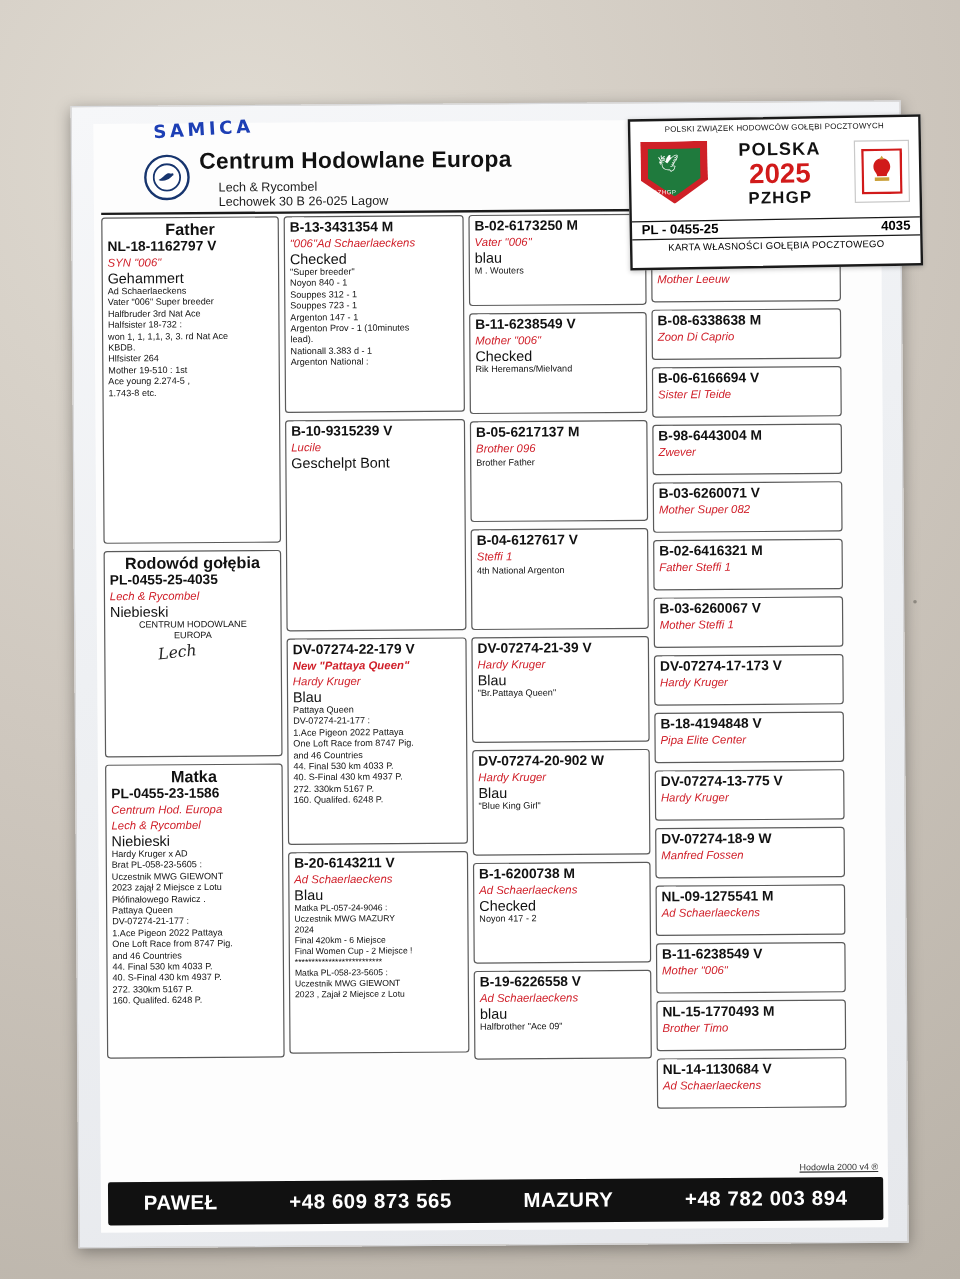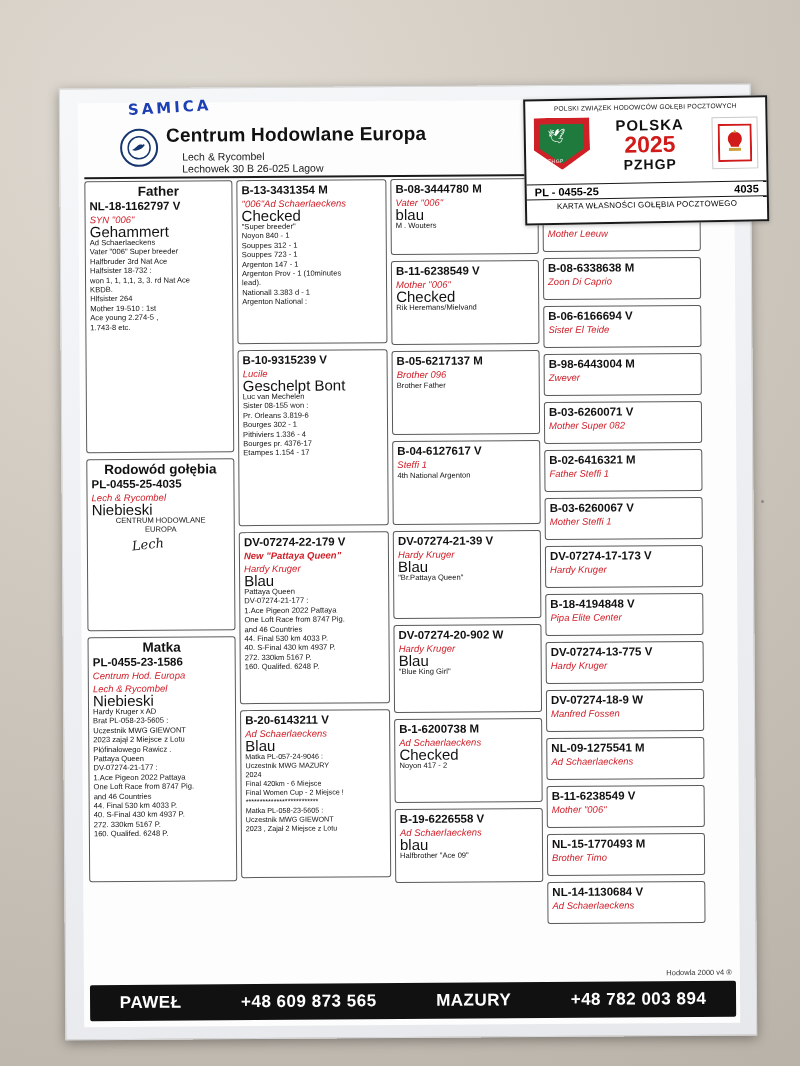--- a/index.html
+++ b/index.html
@@ -124,39 +124,39 @@
     overflow:hidden;
   }
   .tag{
     position:absolute;left:6px;top:-6px;background:#fff;
     font-size:7px;padding:0 2px;color:#111;font-weight:bold;
   }
   .ttl{font-size:13.5px;font-weight:bold;text-align:center;color:#111;line-height:15px;}
   .ring{font-size:11.5px;font-weight:bold;color:#111;line-height:14px;}
   .nick{font-size:9.5px;color:#d0202a;font-style:italic;line-height:12px;margin-top:1px;}
   .nick.b{font-weight:bold;}
-  .color{font-size:15px;color:#111;line-height:12px;}
+  .color{font-size:12px;color:#111;line-height:12px;}
   .note{font-size:7.6px;color:#111;line-height:9.4px;white-space:pre-line;}
   .note.sm{font-size:7.2px;line-height:9px;}
   
   .leftbox{margin-bottom:6px;}
   .sig{
     font-family:"DejaVu Serif",serif;font-style:italic;font-size:13px;
     transform:rotate(-6deg);display:inline-block;margin-left:40px;margin-top:2px;color:#222;
   }
   .centered{text-align:center;}
   
   .footer{
     position:absolute;left:6px;right:4px;bottom:6px;height:36px;
     background:#111;color:#fff;border-radius:2px;
     display:flex;align-items:center;justify-content:space-around;
     font-size:17px;font-weight:bold;letter-spacing:.5px;
   }
   .foot-credit{
-    position:absolute;right:8px;bottom:46px;font-size:7.5px;color:#333;
+    position:absolute;right:8px;bottom:46px;font-size:7.5px;color:#333;text-decoration:underline;
   }
   .punch{
     position:absolute;width:13px;height:13px;border-radius:50%;
     background:#e9e7e4;box-shadow:inset 0 0 2px rgba(0,0,0,.4);
   }
   .dot{position:absolute;right:36px;top:500px;width:3px;height:3px;border-radius:50%;background:#8d8880;}
 </style>
 </head>
 <body>
 
@@ -279,27 +279,20 @@
 Argenton Prov - 1  (10minutes
 lead).
 Nationall 3.383 d - 1
 Argenton National :</div>
         </div>
         <div class="box leftbox" style="height:176px;">
           <div class="tag">M</div>
           <div class="ring">B-10-9315239 V</div>
           <div class="nick">Lucile</div>
           <div class="color">Geschelpt Bont</div>
-          <div class="note">Luc van Mechelen
-Sister 08-155 won :
-Pr. Orleans 3.819-6
-Bourges 302 - 1
-Pithiviers  1.336 - 4
-Bourges pr. 4376-17
-Etampes 1.154 - 17</div>
         </div>
         <div class="box leftbox" style="height:172px;">
           <div class="tag">M</div>
           <div class="ring">DV-07274-22-179 V</div>
           <div class="nick b">New "Pattaya Queen"</div>
           <div class="nick">Hardy Kruger</div>
           <div class="color">Blau</div>
           <div class="note"> Pattaya Queen
  DV-07274-21-177 :
 1.Ace Pigeon 2022 Pattaya
@@ -323,21 +316,21 @@
 **************************
 Matka PL-058-23-5605 :
 Uczestnik MWG GIEWONT
 2023 , Zajał 2 Miejsce z Lotu</div>
         </div>
       </div>
 
       <div class="col">
         <div class="box leftbox" style="height:76px;">
 
-          <div class="ring">B-08-3444780 M</div>
+          <div class="ring">B-02-6173250 M</div>
           <div class="nick">Vater "006"</div>
           <div class="color">blau</div>
           <div class="note">M . Wouters</div>
         </div>
         <div class="box leftbox" style="height:84px;">
           <div class="tag">M</div>
           <div class="ring">B-11-6238549 V</div>
           <div class="nick">Mother "006"</div>
           <div class="color">Checked</div>
           <div class="note">Rik Heremans/Mielvand</div>

